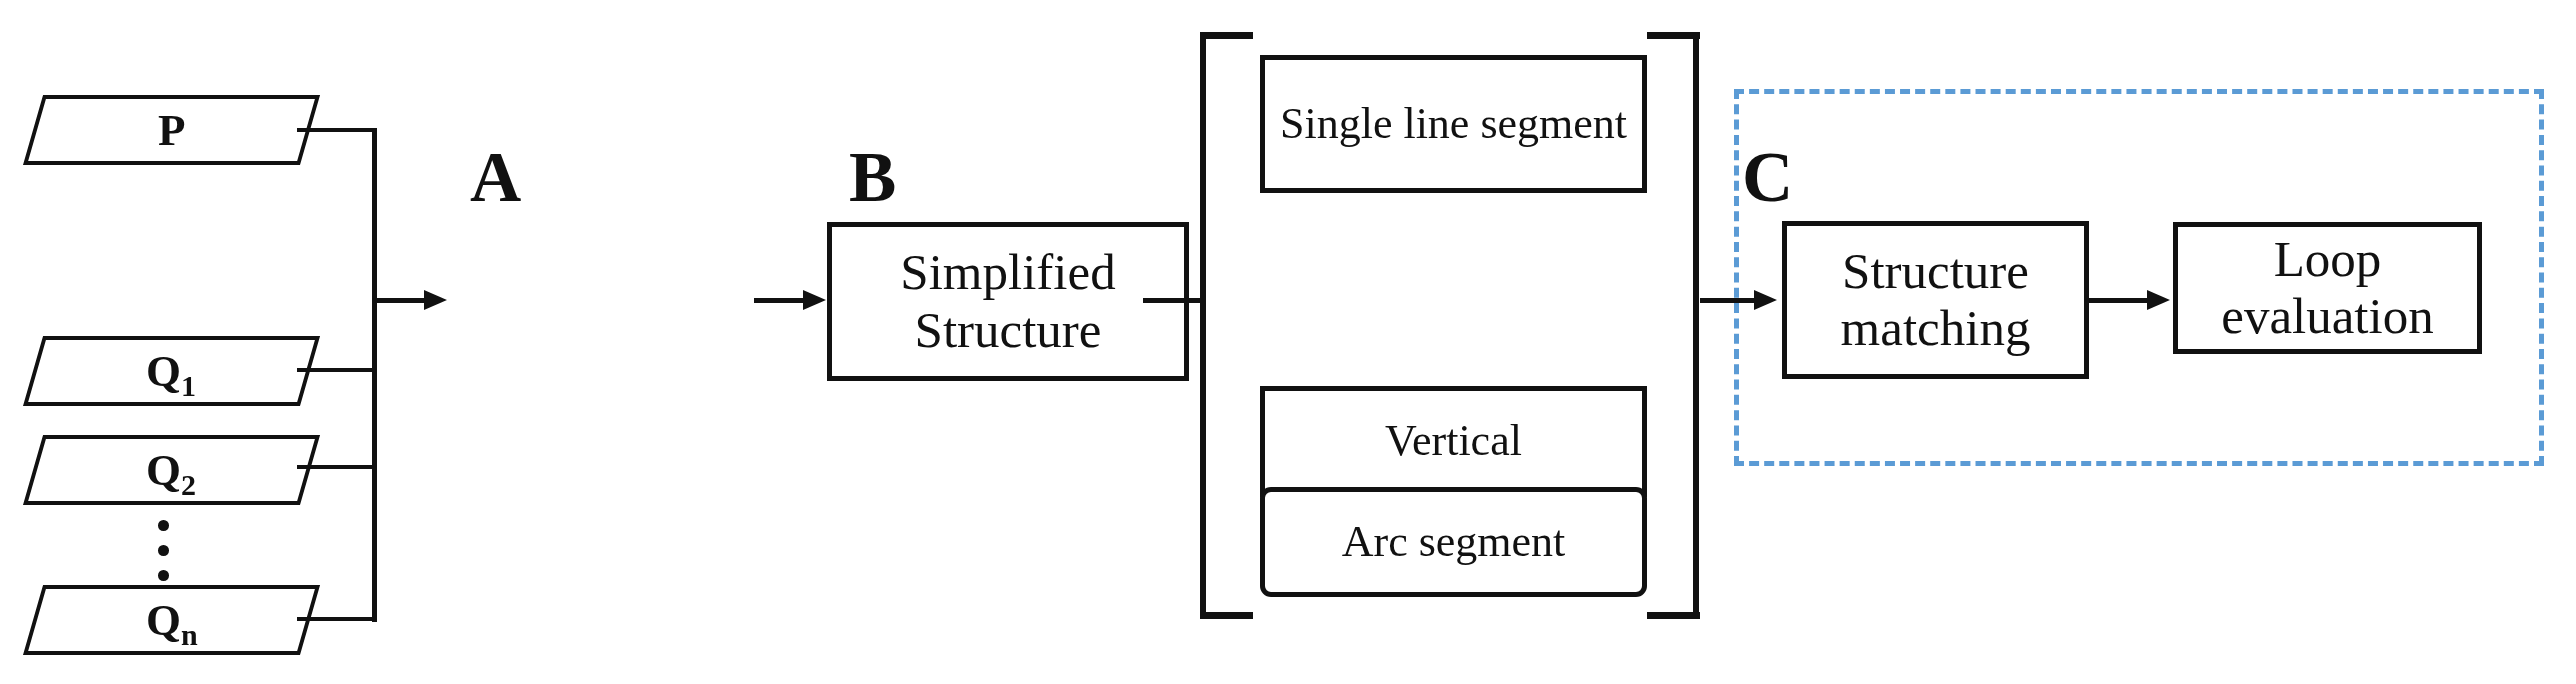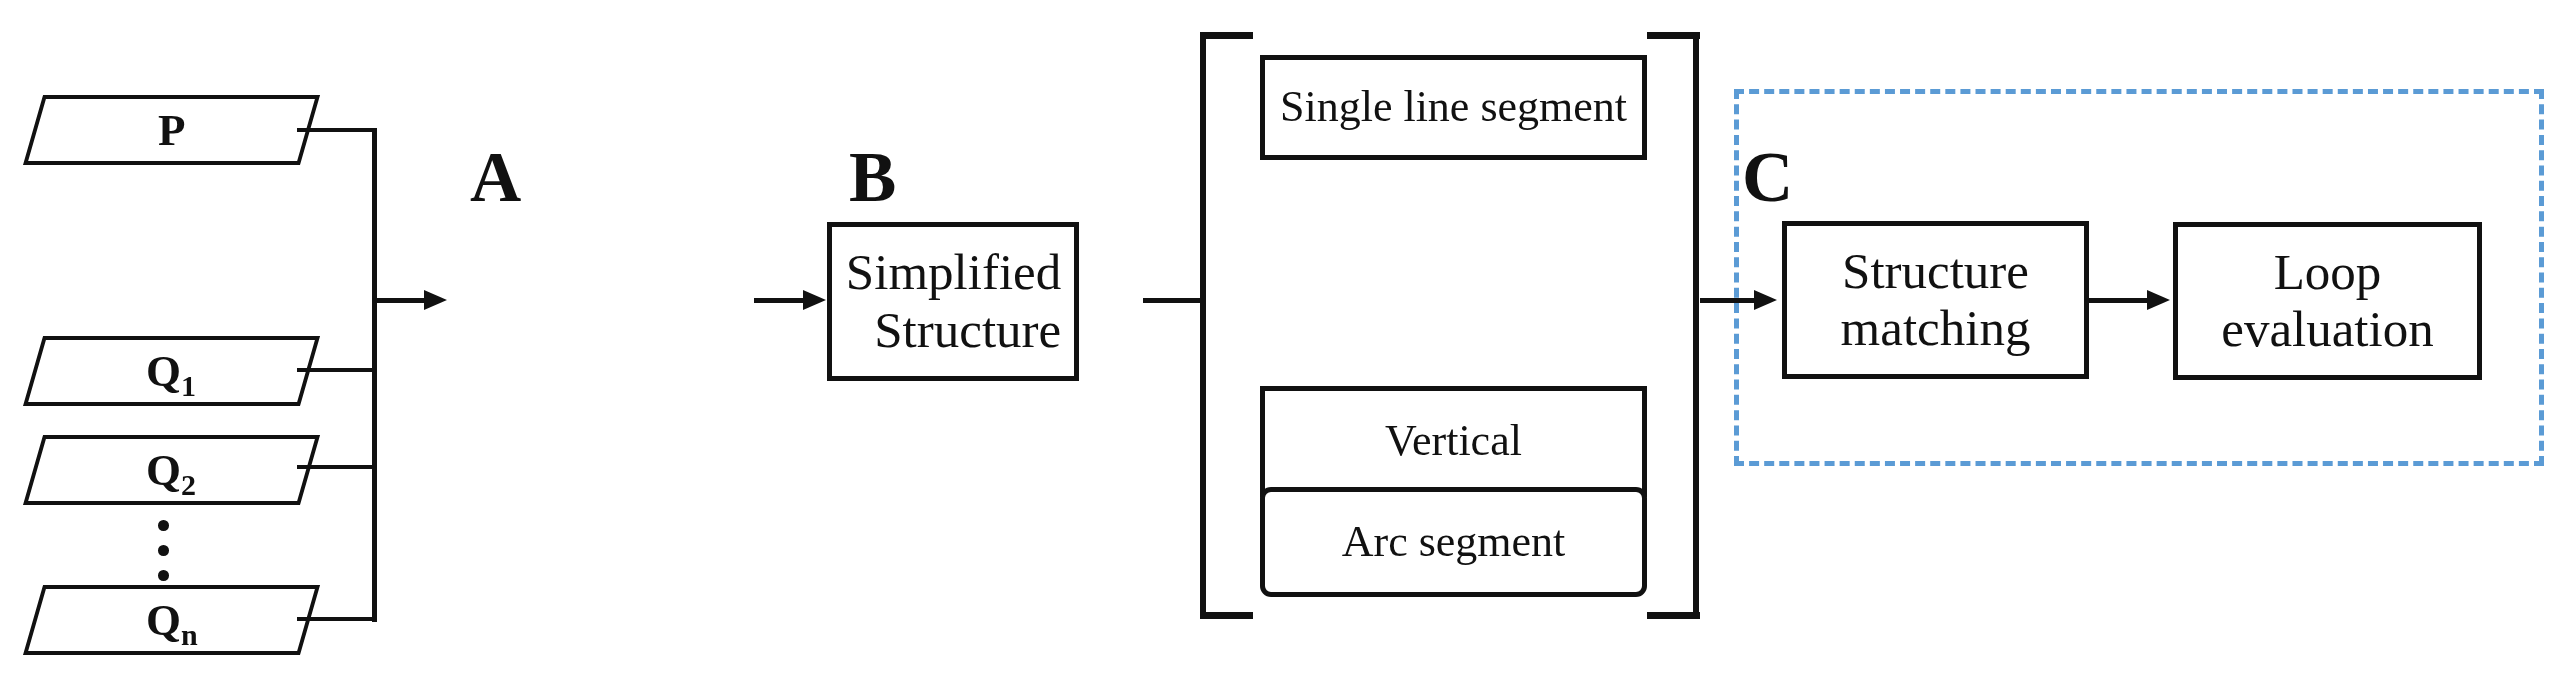--- a/index.html
+++ b/index.html
@@ -73,34 +73,34 @@
 
   <div class="hline" style="left:374px;top:298px;width:51px;height:5px;"></div>
   <div class="arrowhead" style="left:424px;top:290px;"></div>
 
   <div class="stage-label" style="left:470px;top:142px;">A</div>
 
   <div class="hline" style="left:754px;top:298px;width:51px;height:5px;"></div>
   <div class="arrowhead" style="left:803px;top:290px;"></div>
 
   <div class="stage-label" style="left:849px;top:142px;">B</div>
-  <div class="box" style="left:827px;top:222px;width:252px;height:159px;text-align:right;">
+  <div class="box" style="left:827px;top:222px;width:362px;height:159px;">
     <span>Simplified Structure</span>
   </div>
 
   <div class="hline" style="left:1143px;top:298px;width:60px;height:5px;"></div>
 
   <div class="bracket-bar" style="left:1200px;top:32px;height:587px;"></div>
   <div class="bracket-serif" style="left:1200px;top:32px;width:53px;"></div>
   <div class="bracket-serif" style="left:1200px;top:612px;width:53px;"></div>
   <div class="bracket-bar" style="left:1693px;top:32px;height:587px;"></div>
   <div class="bracket-serif" style="left:1647px;top:32px;width:53px;"></div>
   <div class="bracket-serif" style="left:1647px;top:612px;width:53px;"></div>
 
-  <div class="inner-box" style="left:1260px;top:55px;width:387px;height:105px;">
+  <div class="inner-box" style="left:1260px;top:55px;width:387px;height:138px;">
     <span>Single line segment</span>
   </div>
   <div class="inner-box" style="left:1260px;top:342px;width:387px;height:111px;margin-top:44px;">
     <span>Vertical</span>
   </div>
   <div class="inner-box" style="left:1260px;top:487px;width:387px;height:110px;border-radius:11px;">
     <span>Arc segment</span>
   </div>
 
   <div class="hline" style="left:1700px;top:298px;width:57px;height:5px;"></div>
@@ -109,18 +109,18 @@
   <div class="dashed-group" style="left:1734px;top:89px;width:810px;height:377px;"></div>
   <div class="stage-label" style="left:1742px;top:142px;">C</div>
 
   <div class="box" style="left:1782px;top:221px;width:307px;height:158px;">
     <span>Structure matching</span>
   </div>
 
   <div class="hline" style="left:2088px;top:298px;width:60px;height:5px;"></div>
   <div class="arrowhead" style="left:2147px;top:290px;"></div>
 
-  <div class="box" style="left:2173px;top:222px;width:309px;height:158px;">
+  <div class="box" style="left:2173px;top:222px;width:309px;height:132px;">
     <span>Loop evaluation</span>
   </div>
 
 </div>
 
 
 </body></html>

